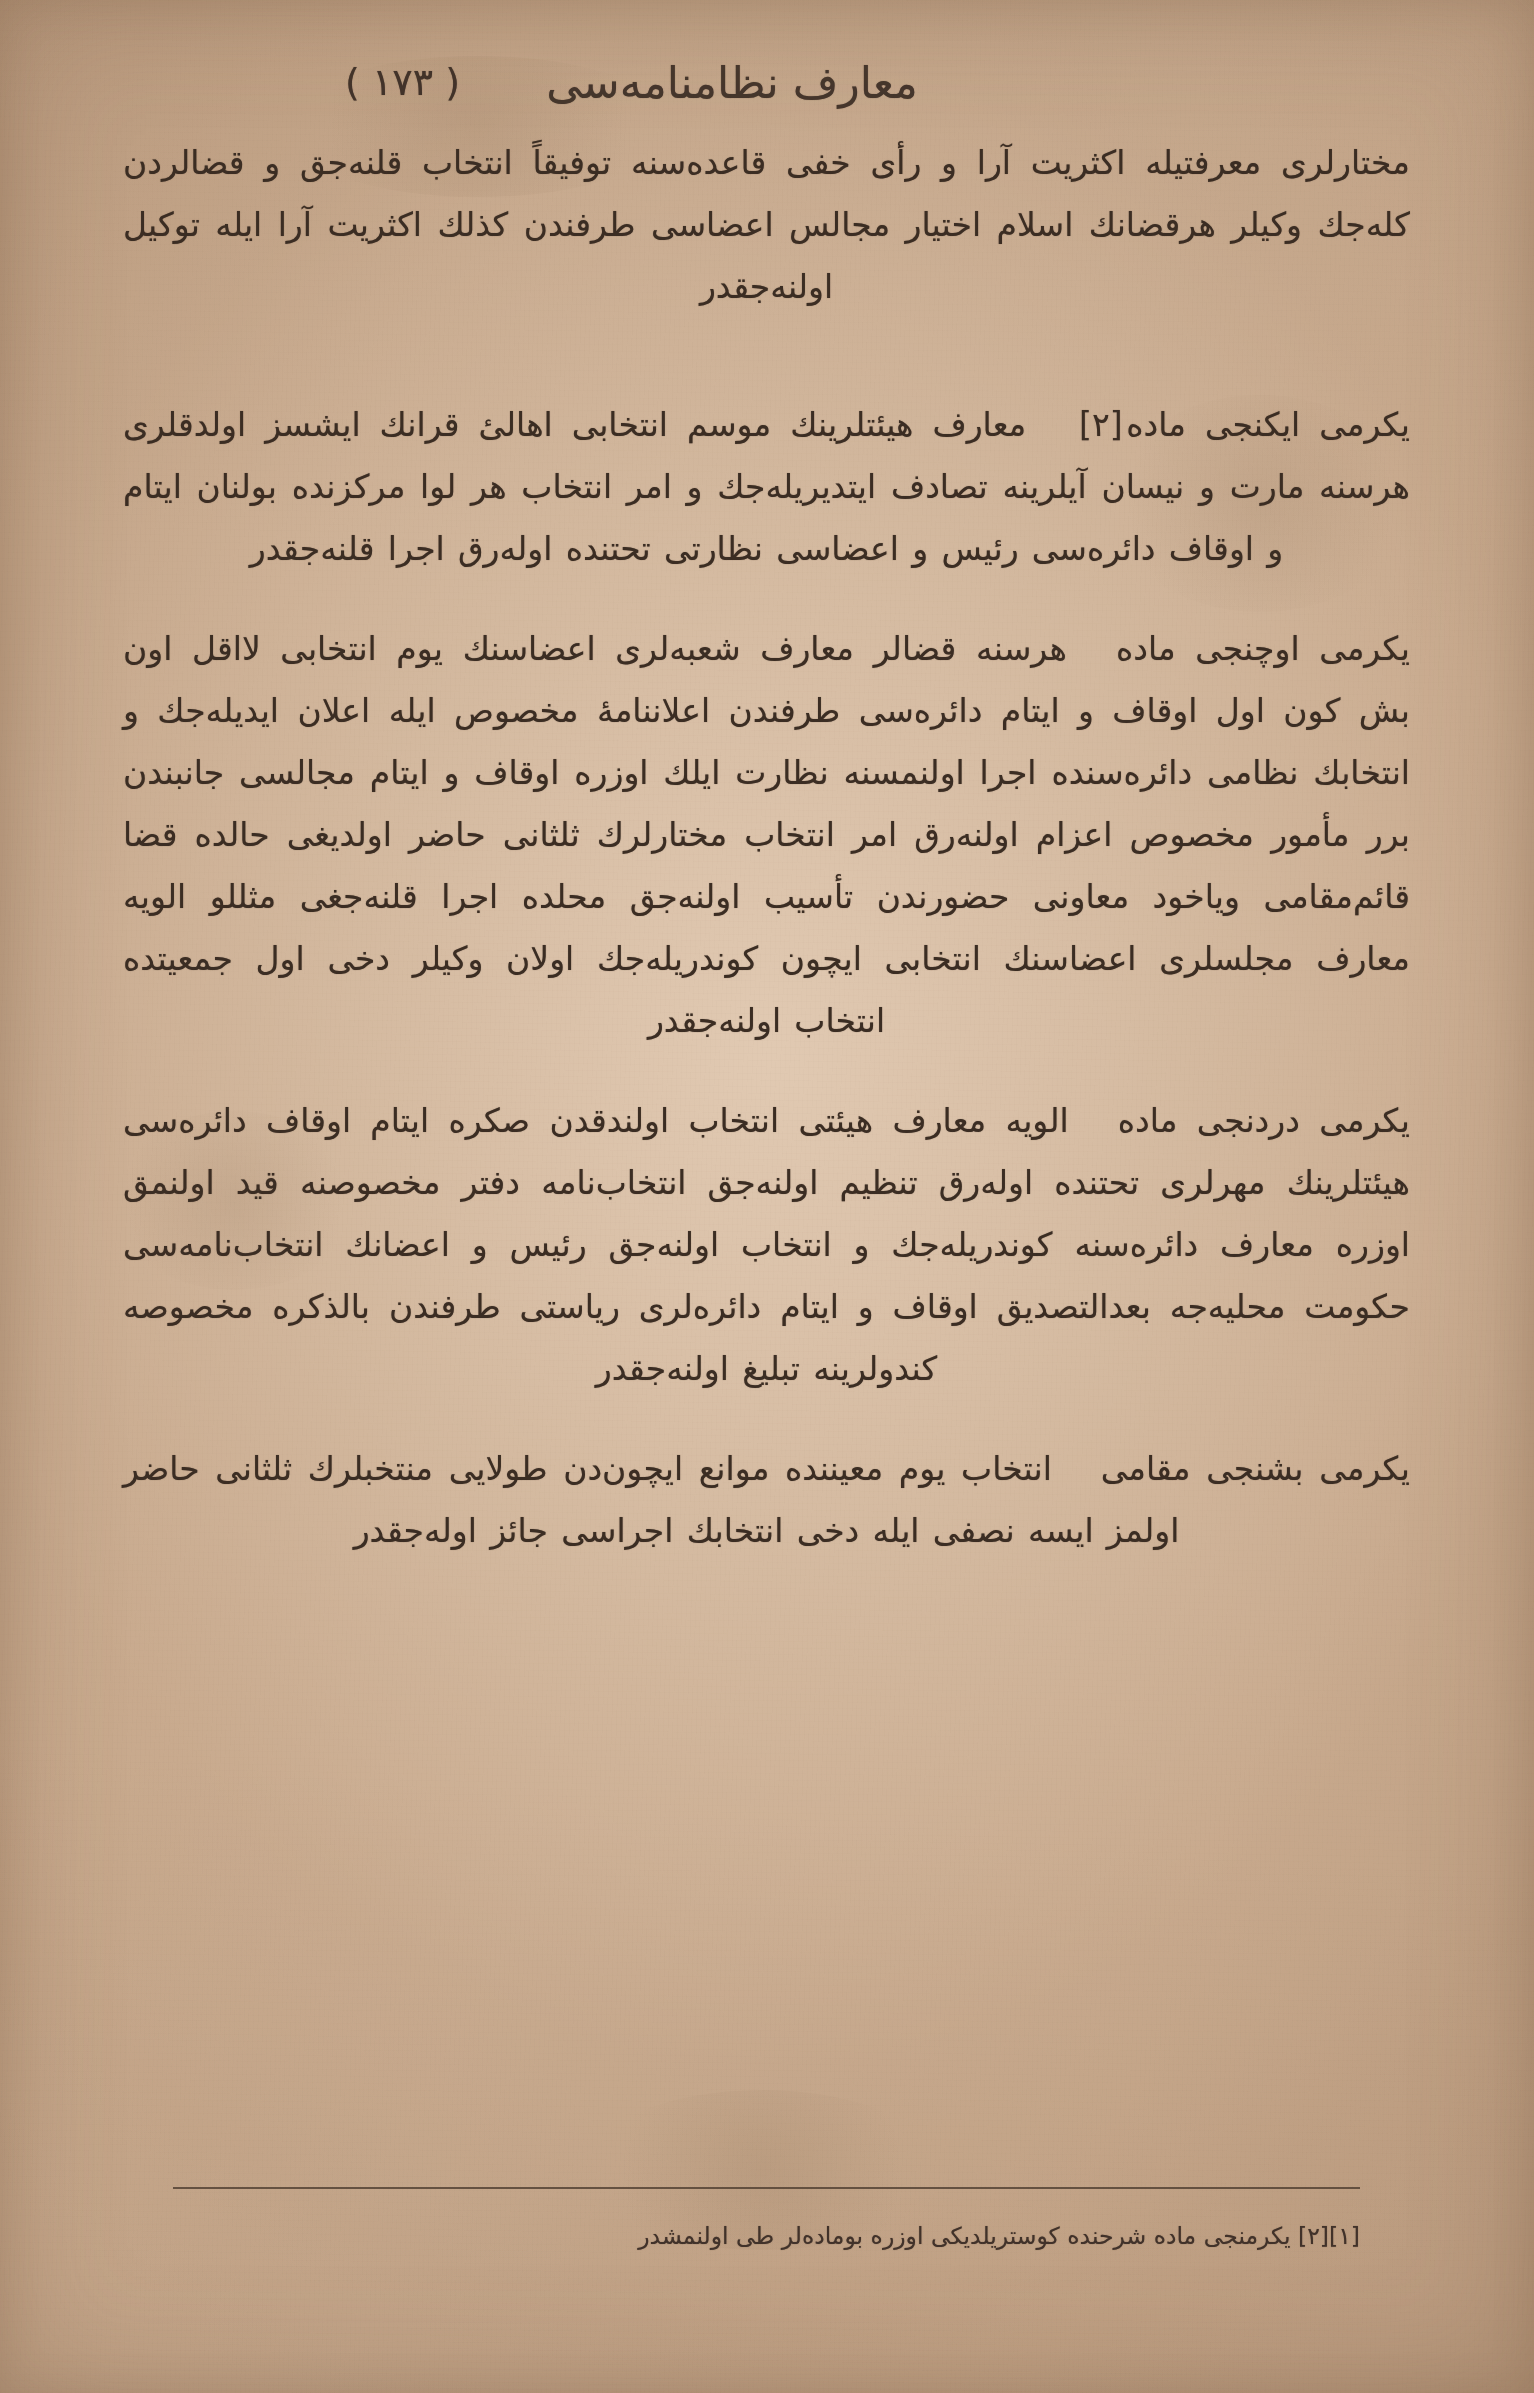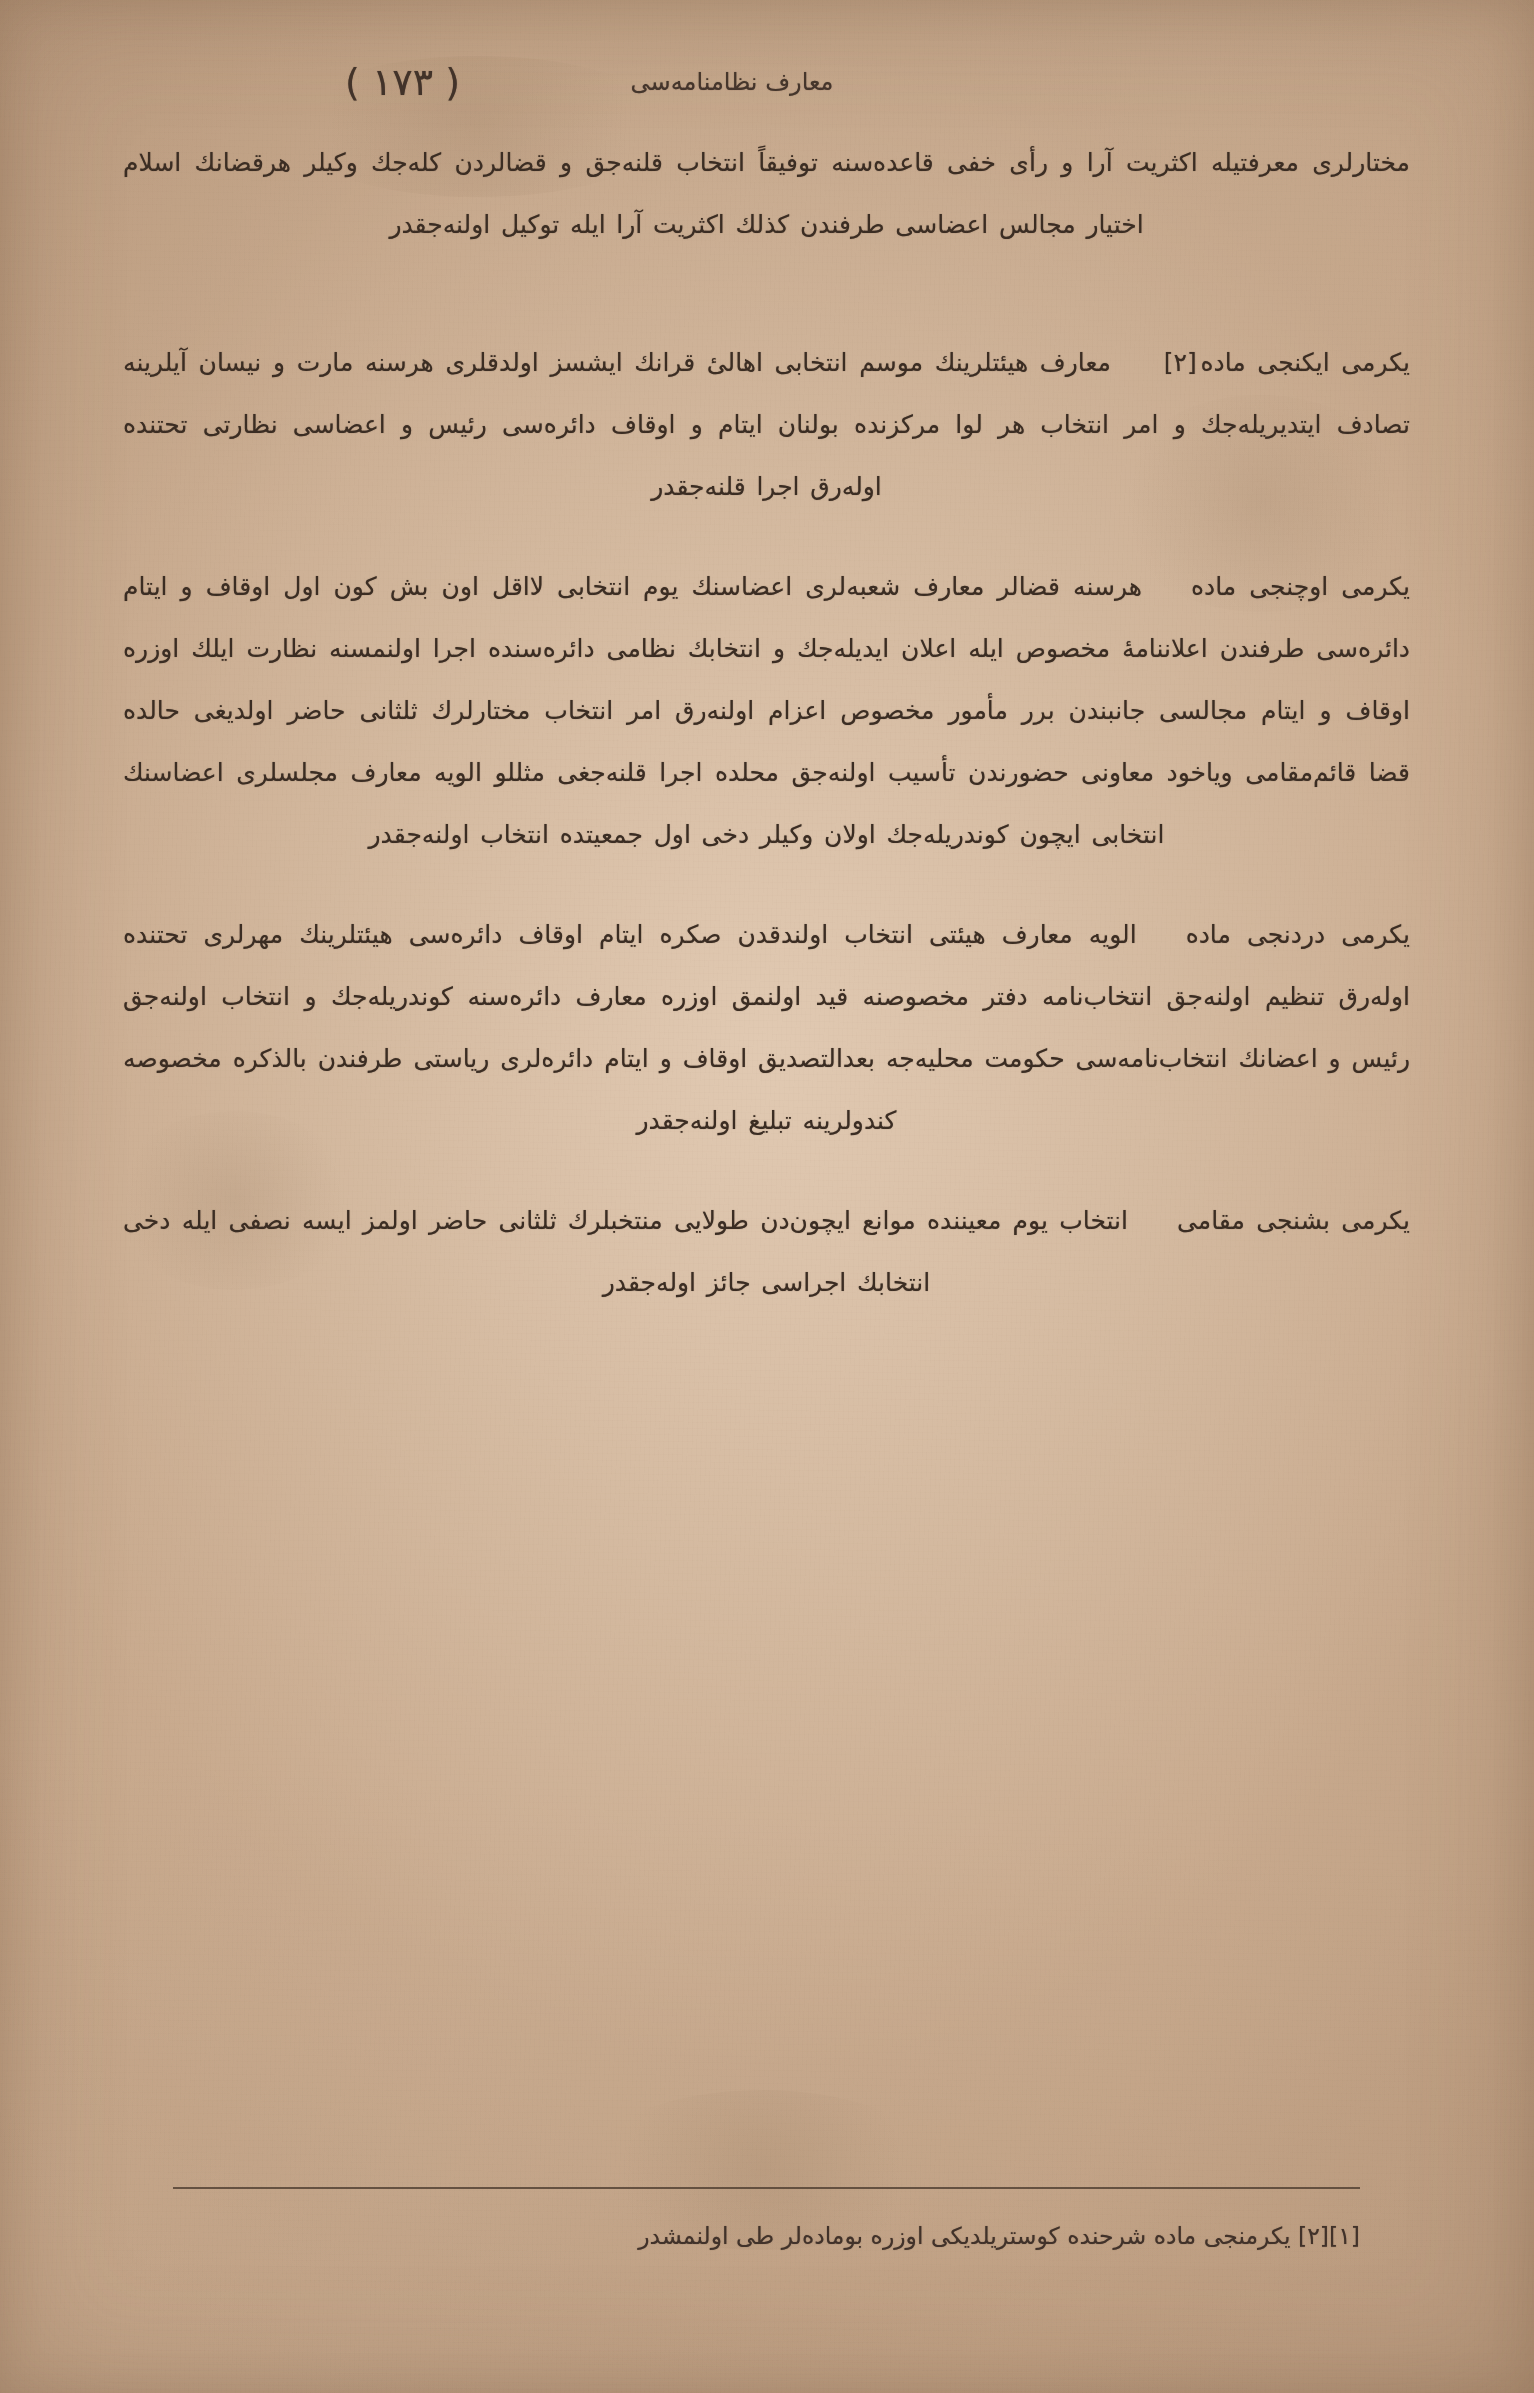--- a/index.html
+++ b/index.html
@@ -85,37 +85,37 @@
   }
   .folio {
     position: absolute;
     right: auto;
     left: 235px;
     font-size: 38px;
     letter-spacing: 1.9px;
     color: #42332a;
   }
   .runhead {
-    font-size: 24px;
+    font-size: 44px;
     color: #45362c;
     letter-spacing: 0.9px;
     margin-right: 69px;
   }
 
   
   .body {
     position: absolute;
     top: 132px;
     right: 124px;
     left: 124px;
   }
 
   p.para {
     margin: 0 0 0 0;
-    font-size: 25px;
+    font-size: 33px;
     line-height: 62px;
     text-align: justify;
     text-align-last: center;
     color: #3b2d23;
     letter-spacing: 0.2px;
     word-spacing: 2.8px;
   }
   p.para.first { text-align-last: center; }
 
   .gap-lg { height: 38px; }

